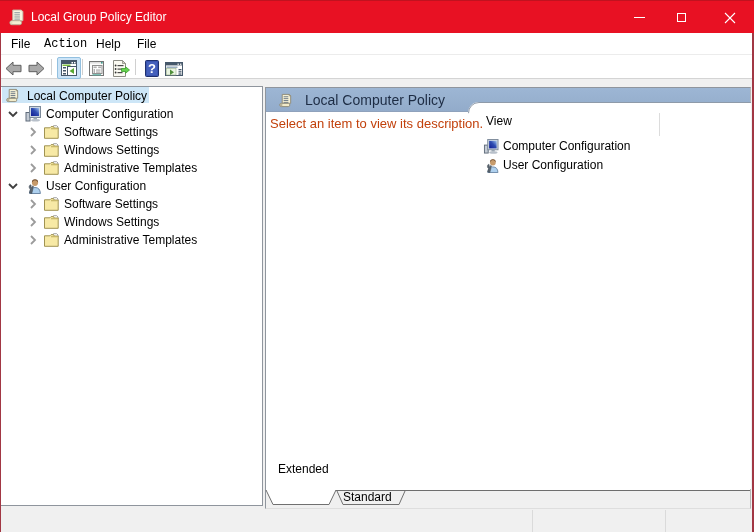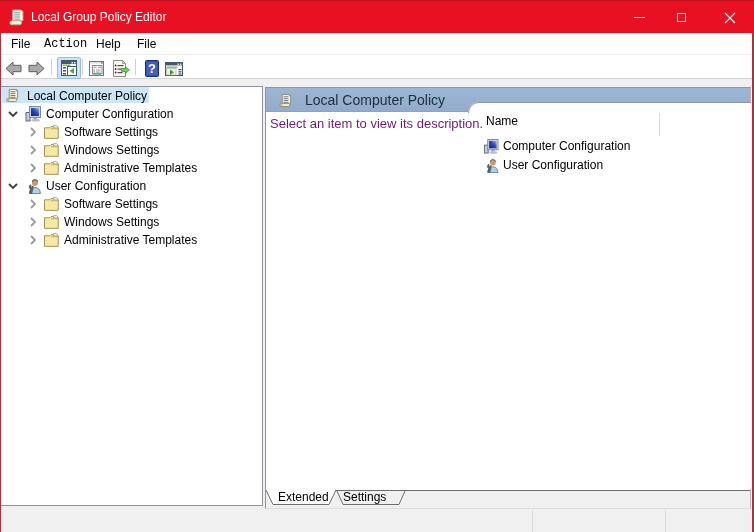--- a/index.html
+++ b/index.html
@@ -245,23 +245,23 @@
     <line x1="6" y1="4" x2="11" y2="4"></line>
     <line x1="6" y1="6" x2="11" y2="6"></line>
     <line x1="6" y1="8" x2="11" y2="8"></line>
     <line x1="6" y1="10" x2="11" y2="10"></line>
   </g>
   <rect x="2" y="11" width="10.5" height="3.5" rx="1.5" fill="#f1ebc9" stroke="#8f8b78" stroke-width="1"></rect>
   <ellipse cx="3.2" cy="12.7" rx="1" ry="1.5" fill="#e0dab8" stroke="#8f8b78" stroke-width="0.7"></ellipse>
 </svg>
 <div class="abs" style="left:305px;top:91px;font-size:14px;line-height:19px;color:#1d2c44;white-space:nowrap;">Local Computer Policy</div>
 
-<div class="abs" style="left:270px;top:115px;font-size:13px;line-height:18px;color:#701a75;white-space:nowrap;">Select an item to view its description.</div>
-
-<div class="abs t12" style="left:486px;top:112px;">Name</div>
+<div class="abs" style="left:270px;top:115px;font-size:13px;line-height:18px;color:#c2410c;white-space:nowrap;">Select an item to view its description.</div>
+
+<div class="abs t12" style="left:486px;top:112px;">View</div>
 <div class="abs" style="left:659px;top:113px;width:1px;height:23px;background:#dcdcdc;"></div>
 
 <svg class="abs" style="left:483px;top:139px;" width="16" height="15" viewBox="0 0 16 16">
   <rect x="1" y="6.5" width="4" height="8.5" fill="#c4cbd4" stroke="#5f6b7a" stroke-width="1"></rect>
   <rect x="4.5" y="0.5" width="11" height="11" fill="#ccd6e2" stroke="#7c8a9a" stroke-width="1"></rect>
   <rect x="6" y="2" width="8" height="8" fill="url(#scr)"></rect>
   <rect x="8.5" y="11.5" width="3.5" height="2" fill="#9aa6b2"></rect>
   <ellipse cx="10.5" cy="14.3" rx="4.5" ry="1.3" fill="#b8c0ca"></ellipse>
 </svg>
 <div class="abs t12" style="left:503px;top:137px;">Computer Configuration</div>
@@ -273,20 +273,20 @@
 </svg>
 <div class="abs t12" style="left:503px;top:156px;">User Configuration</div>
 
 <div class="abs" style="left:266px;top:491px;width:484px;height:17px;background:#f0f0f0;"></div>
 <div class="abs" style="left:266px;top:490px;width:484px;height:1px;background:#6e6e6e;"></div>
 
 <svg class="abs" style="left:265px;top:489px;" width="145" height="17" viewBox="0 0 145 17">
   <path d="M1 1 L8 15.5 H64 L71 1" fill="#fff" stroke="#707070" stroke-width="1"></path>
   <path d="M72 2 L78 15.5 H134 L140 2" fill="#f0f0f0" stroke="#707070" stroke-width="1"></path>
 </svg>
-<div class="abs" style="left:278px;top:489px;font-size:12px;line-height:16px;color:#000;white-space:nowrap;text-align:right;">Extended</div>
-<div class="abs" style="left:343px;top:489px;font-size:12px;line-height:16px;color:#000;white-space:nowrap;">Settings</div>
+<div class="abs" style="left:278px;top:461px;font-size:12px;line-height:16px;color:#000;white-space:nowrap;text-align:right;">Extended</div>
+<div class="abs" style="left:343px;top:489px;font-size:12px;line-height:16px;color:#000;white-space:nowrap;">Standard</div>
 
 <div class="abs" style="left:532px;top:510px;width:1px;height:22px;background:#dadada;"></div>
 <div class="abs" style="left:665px;top:510px;width:1px;height:22px;background:#dadada;"></div>
 
 <div class="abs" style="left:0;top:33px;width:1px;height:499px;background:#a23744;"></div>
 <div class="abs" style="left:752px;top:33px;width:2px;height:499px;background:#a23744;"></div>
 
 </body></html>

